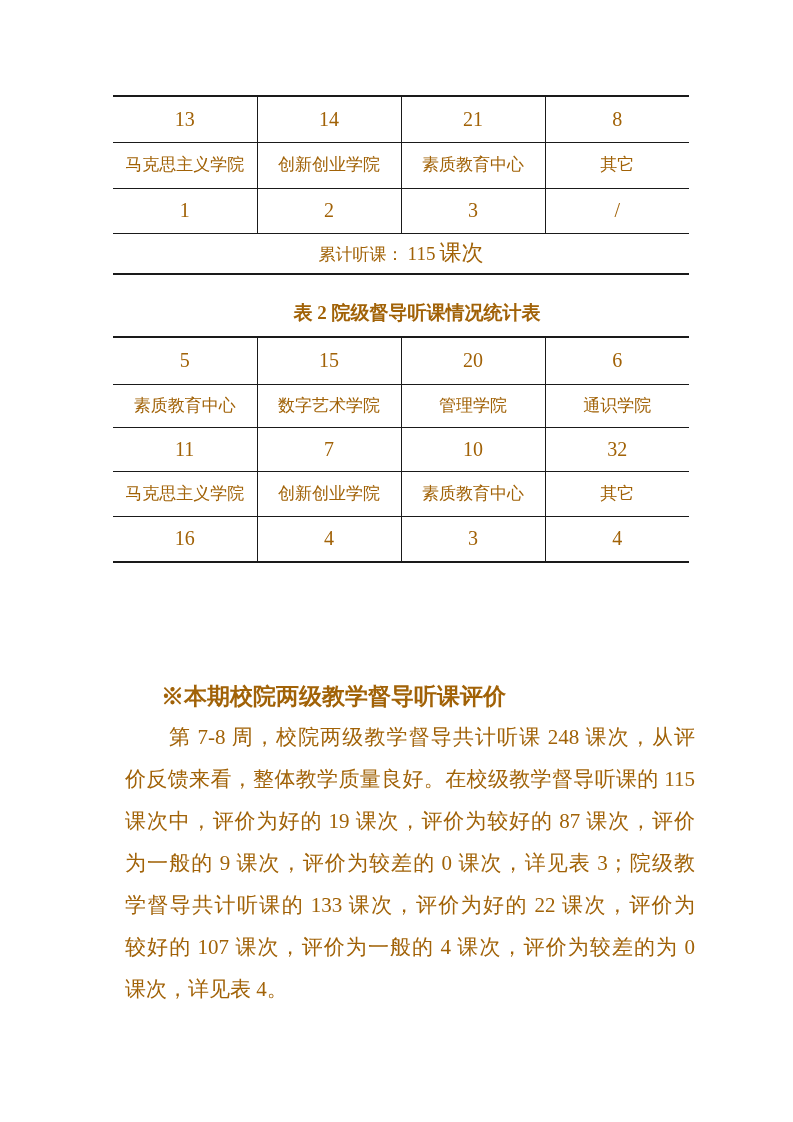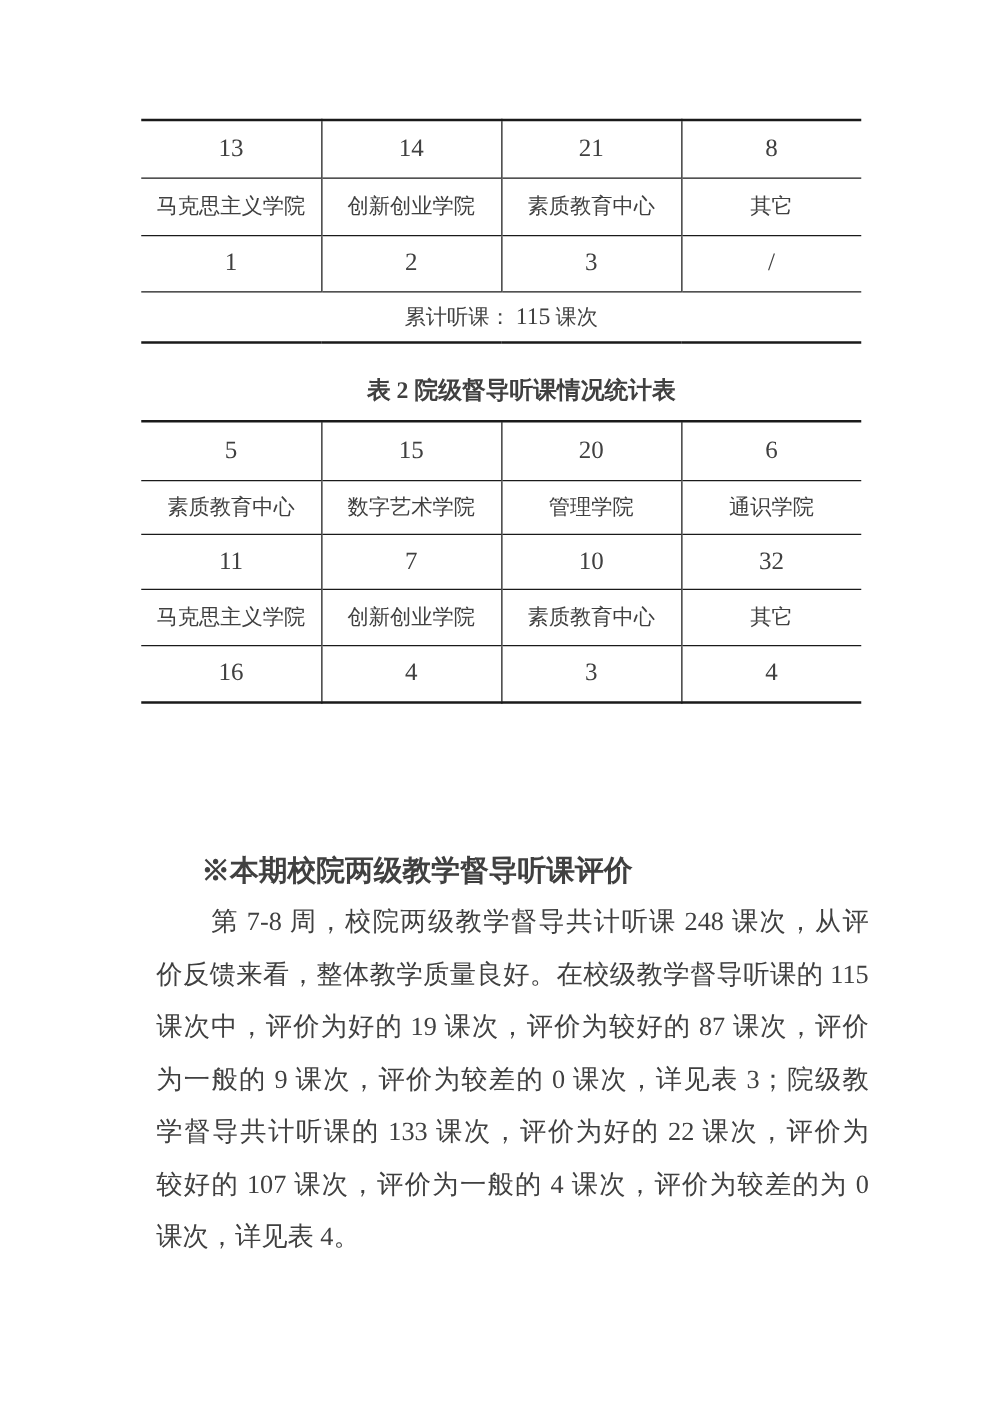--- a/index.html
+++ b/index.html
@@ -5,21 +5,21 @@
   html, body {
     margin: 0;
     padding: 0;
     background: #ffffff;
   }
   .page {
     position: relative;
     width: 793px;
     height: 1122px;
     background: #ffffff;
-    color: #404040;
+    color: #a16207;
     font-family: "Liberation Serif", "DejaVu Serif", serif;
     overflow: hidden;
   }
   
   table.doc-table {
     position: absolute;
     left: 113px;
     width: 576px;
     border-collapse: collapse;
     table-layout: fixed;
@@ -58,21 +58,21 @@
     font-family: "Liberation Sans", "DejaVu Sans", sans-serif;
     font-size: 17px;
   }
   .sum-value {
     font-family: "Liberation Serif", "DejaVu Serif", serif;
     font-size: 19px;
     margin: 0 4px;
   }
   .sum-unit {
     font-family: "Liberation Serif", "DejaVu Serif", serif;
-    font-size: 17px;
+    font-size: 22px;
   }
   #table1 { top: 95px; }
   #table1 tr:nth-child(1) { height: 46px; }
   #table1 tr:nth-child(2) { height: 46px; }
   #table1 tr:nth-child(3) { height: 45px; }
   #table1 tr:nth-child(4) { height: 41px; }
 
   #table2 { top: 336px; }
   #table2 tr:nth-child(1) { height: 47px; }
   #table2 tr:nth-child(2) { height: 43px; }

